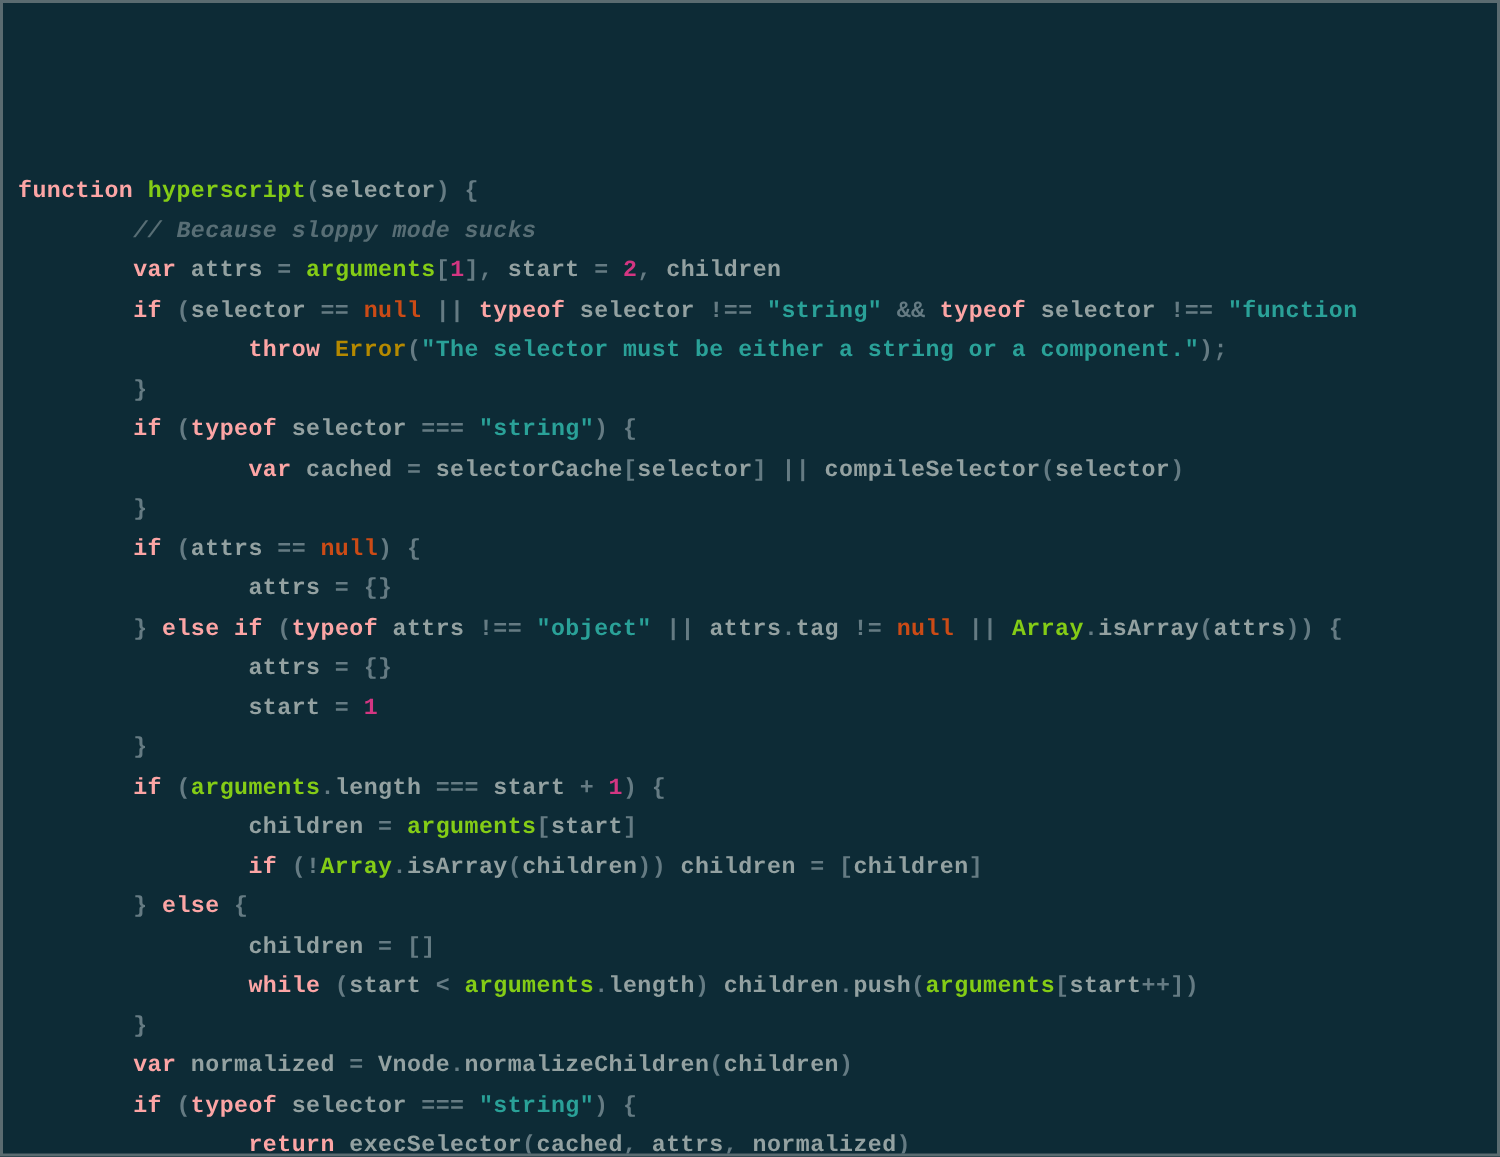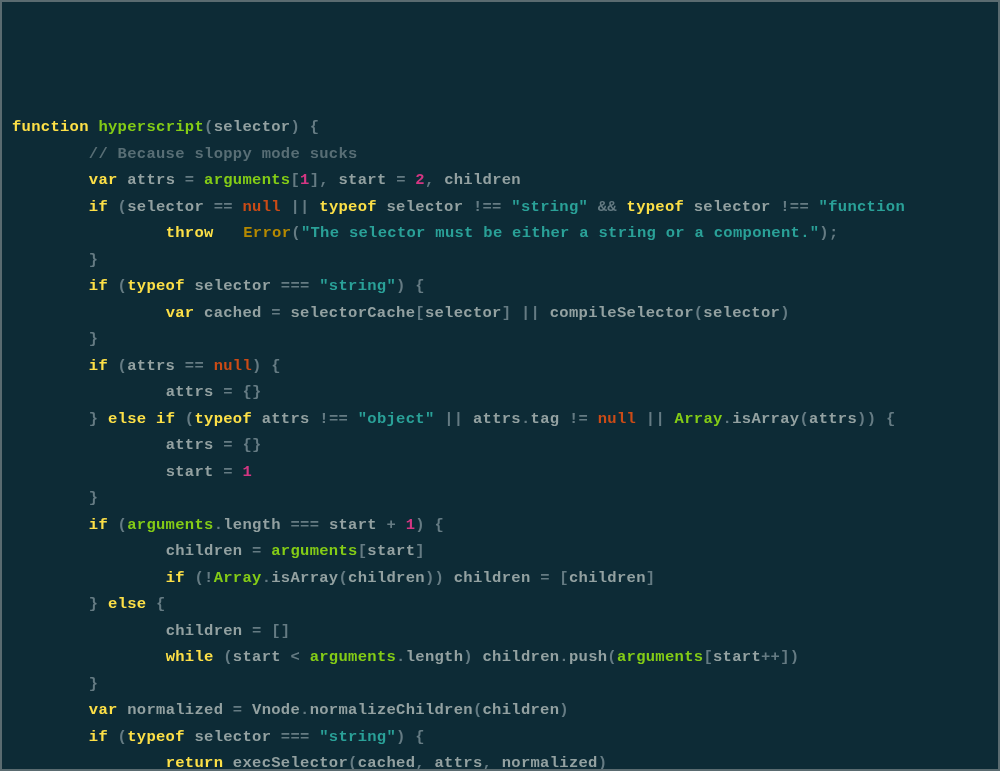--- a/index.html
+++ b/index.html
@@ -20,29 +20,29 @@
     color: #839496;
     padding: 6px 10px 6px 10px;
     white-space: pre;
     letter-spacing: 0.3px;
   }
   .code-area {
     white-space: pre;
     overflow: hidden;
   }
   
-  .kw    { color: #fde047; }           
+  .kw    { color: #fca5a5; }           
   .kw2   { color: #cb4b16; }           
   .fn    { color: #84cc16; }           
   .num   { color: #d33682; }           
   .str   { color: #2aa198; }           
-  .cm    { color: #586e75; } 
+  .cm    { color: #586e75; font-style: italic; } 
   .op    { color: #657b83; }           
   .pl    { color: #93a1a1; }           
-  .err   { color: #b58900; margin-left: 20px; }           
+  .err   { color: #b58900; }           
 </style>
 </head>
 <body>
 
 
 
 <div class="code-area" id="code-root"><div class="code-line"><span class="kw">function</span><span class="pl"> </span><span class="fn">hyperscript</span><span class="op">(</span><span class="pl">selector</span><span class="op">)</span><span class="pl"> </span><span class="op">{</span></div><div class="code-line"><span class="pl">        </span><span class="cm">// Because sloppy mode sucks</span></div><div class="code-line"><span class="pl">        </span><span class="kw">var</span><span class="pl"> attrs </span><span class="op">=</span><span class="pl"> </span><span class="fn">arguments</span><span class="op">[</span><span class="num">1</span><span class="op">],</span><span class="pl"> start </span><span class="op">=</span><span class="pl"> </span><span class="num">2</span><span class="op">,</span><span class="pl"> children</span></div><div class="code-line"><span class="pl">        </span><span class="kw">if</span><span class="op"> (</span><span class="pl">selector </span><span class="op">==</span><span class="pl"> </span><span class="kw2">null</span><span class="pl"> </span><span class="op">||</span><span class="pl"> </span><span class="kw">typeof</span><span class="pl"> selector </span><span class="op">!==</span><span class="pl"> </span><span class="str">"string"</span><span class="pl"> </span><span class="op">&amp;&amp;</span><span class="pl"> </span><span class="kw">typeof</span><span class="pl"> selector </span><span class="op">!==</span><span class="pl"> </span><span class="str">"function</span></div><div class="code-line"><span class="pl">                </span><span class="kw">throw</span><span class="pl"> </span><span class="err">Error</span><span class="op">(</span><span class="str">"The selector must be either a string or a component."</span><span class="op">);</span></div><div class="code-line"><span class="pl">        </span><span class="op">}</span></div><div class="code-line"><span class="pl">        </span><span class="kw">if</span><span class="op"> (</span><span class="kw">typeof</span><span class="pl"> selector </span><span class="op">===</span><span class="pl"> </span><span class="str">"string"</span><span class="op">)</span><span class="pl"> </span><span class="op">{</span></div><div class="code-line"><span class="pl">                </span><span class="kw">var</span><span class="pl"> cached </span><span class="op">=</span><span class="pl"> selectorCache</span><span class="op">[</span><span class="pl">selector</span><span class="op">]</span><span class="pl"> </span><span class="op">||</span><span class="pl"> compileSelector</span><span class="op">(</span><span class="pl">selector</span><span class="op">)</span></div><div class="code-line"><span class="pl">        </span><span class="op">}</span></div><div class="code-line"><span class="pl">        </span><span class="kw">if</span><span class="op"> (</span><span class="pl">attrs </span><span class="op">==</span><span class="pl"> </span><span class="kw2">null</span><span class="op">)</span><span class="pl"> </span><span class="op">{</span></div><div class="code-line"><span class="pl">                </span><span class="pl">attrs </span><span class="op">=</span><span class="pl"> </span><span class="op">{}</span></div><div class="code-line"><span class="pl">        </span><span class="op">}</span><span class="pl"> </span><span class="kw">else</span><span class="pl"> </span><span class="kw">if</span><span class="op"> (</span><span class="kw">typeof</span><span class="pl"> attrs </span><span class="op">!==</span><span class="pl"> </span><span class="str">"object"</span><span class="pl"> </span><span class="op">||</span><span class="pl"> attrs</span><span class="op">.</span><span class="pl">tag </span><span class="op">!=</span><span class="pl"> </span><span class="kw2">null</span><span class="pl"> </span><span class="op">||</span><span class="pl"> </span><span class="fn">Array</span><span class="op">.</span><span class="pl">isArray</span><span class="op">(</span><span class="pl">attrs</span><span class="op">))</span><span class="pl"> </span><span class="op">{</span></div><div class="code-line"><span class="pl">                </span><span class="pl">attrs </span><span class="op">=</span><span class="pl"> </span><span class="op">{}</span></div><div class="code-line"><span class="pl">                </span><span class="pl">start </span><span class="op">=</span><span class="pl"> </span><span class="num">1</span></div><div class="code-line"><span class="pl">        </span><span class="op">}</span></div><div class="code-line"><span class="pl">        </span><span class="kw">if</span><span class="op"> (</span><span class="fn">arguments</span><span class="op">.</span><span class="pl">length </span><span class="op">===</span><span class="pl"> start </span><span class="op">+</span><span class="pl"> </span><span class="num">1</span><span class="op">)</span><span class="pl"> </span><span class="op">{</span></div><div class="code-line"><span class="pl">                </span><span class="pl">children </span><span class="op">=</span><span class="pl"> </span><span class="fn">arguments</span><span class="op">[</span><span class="pl">start</span><span class="op">]</span></div><div class="code-line"><span class="pl">                </span><span class="kw">if</span><span class="op"> (</span><span class="op">!</span><span class="fn">Array</span><span class="op">.</span><span class="pl">isArray</span><span class="op">(</span><span class="pl">children</span><span class="op">))</span><span class="pl"> children </span><span class="op">=</span><span class="pl"> </span><span class="op">[</span><span class="pl">children</span><span class="op">]</span></div><div class="code-line"><span class="pl">        </span><span class="op">}</span><span class="pl"> </span><span class="kw">else</span><span class="pl"> </span><span class="op">{</span></div><div class="code-line"><span class="pl">                </span><span class="pl">children </span><span class="op">=</span><span class="pl"> </span><span class="op">[]</span></div><div class="code-line"><span class="pl">                </span><span class="kw">while</span><span class="op"> (</span><span class="pl">start </span><span class="op">&lt;</span><span class="pl"> </span><span class="fn">arguments</span><span class="op">.</span><span class="pl">length</span><span class="op">)</span><span class="pl"> children</span><span class="op">.</span><span class="pl">push</span><span class="op">(</span><span class="fn">arguments</span><span class="op">[</span><span class="pl">start</span><span class="op">++</span><span class="op">])</span></div><div class="code-line"><span class="pl">        </span><span class="op">}</span></div><div class="code-line"><span class="pl">        </span><span class="kw">var</span><span class="pl"> normalized </span><span class="op">=</span><span class="pl"> Vnode</span><span class="op">.</span><span class="pl">normalizeChildren</span><span class="op">(</span><span class="pl">children</span><span class="op">)</span></div><div class="code-line"><span class="pl">        </span><span class="kw">if</span><span class="op"> (</span><span class="kw">typeof</span><span class="pl"> selector </span><span class="op">===</span><span class="pl"> </span><span class="str">"string"</span><span class="op">)</span><span class="pl"> </span><span class="op">{</span></div><div class="code-line"><span class="pl">                </span><span class="kw">return</span><span class="pl"> execSelector</span><span class="op">(</span><span class="pl">cached</span><span class="op">,</span><span class="pl"> attrs</span><span class="op">,</span><span class="pl"> normalized</span><span class="op">)</span></div></div>
 
 
 

